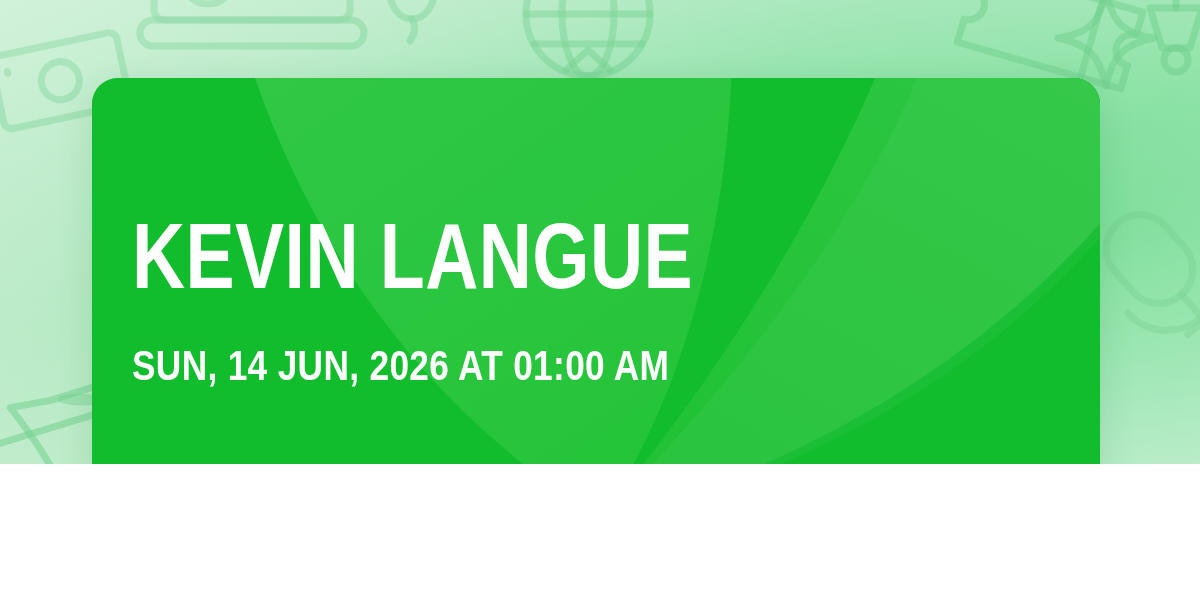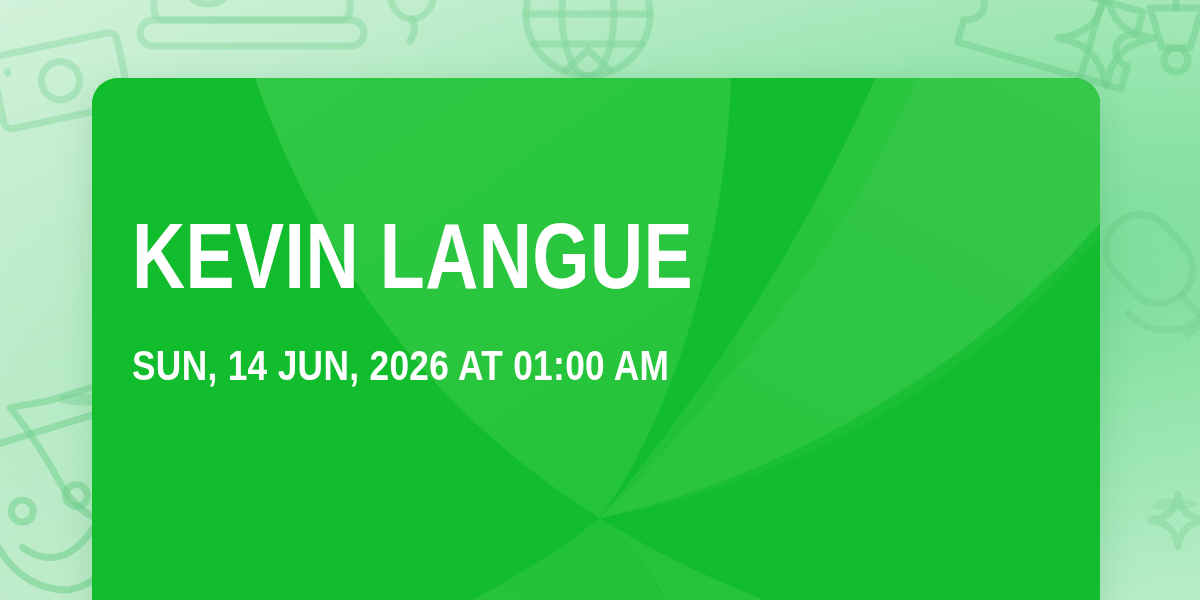--- a/index.html
+++ b/index.html
@@ -3,21 +3,21 @@
 <meta charset="utf-8">
 <style>
   html, body {
     margin: 0;
     padding: 0;
     background: #ffffff;
   }
   #stage {
     position: relative;
     width: 1200px;
-    height: 600px;
+    height: 464px;
     overflow: hidden;
     font-family: "Liberation Sans", sans-serif;
   }
 
   
   .bg-base {
     position: absolute;
     inset: 0;
     background:
       radial-gradient(115% 95% at 88% 48%, #79dd97 0%, #8ee3a8 32%, #b2e9c2 68%, #c3edcd 100%),

